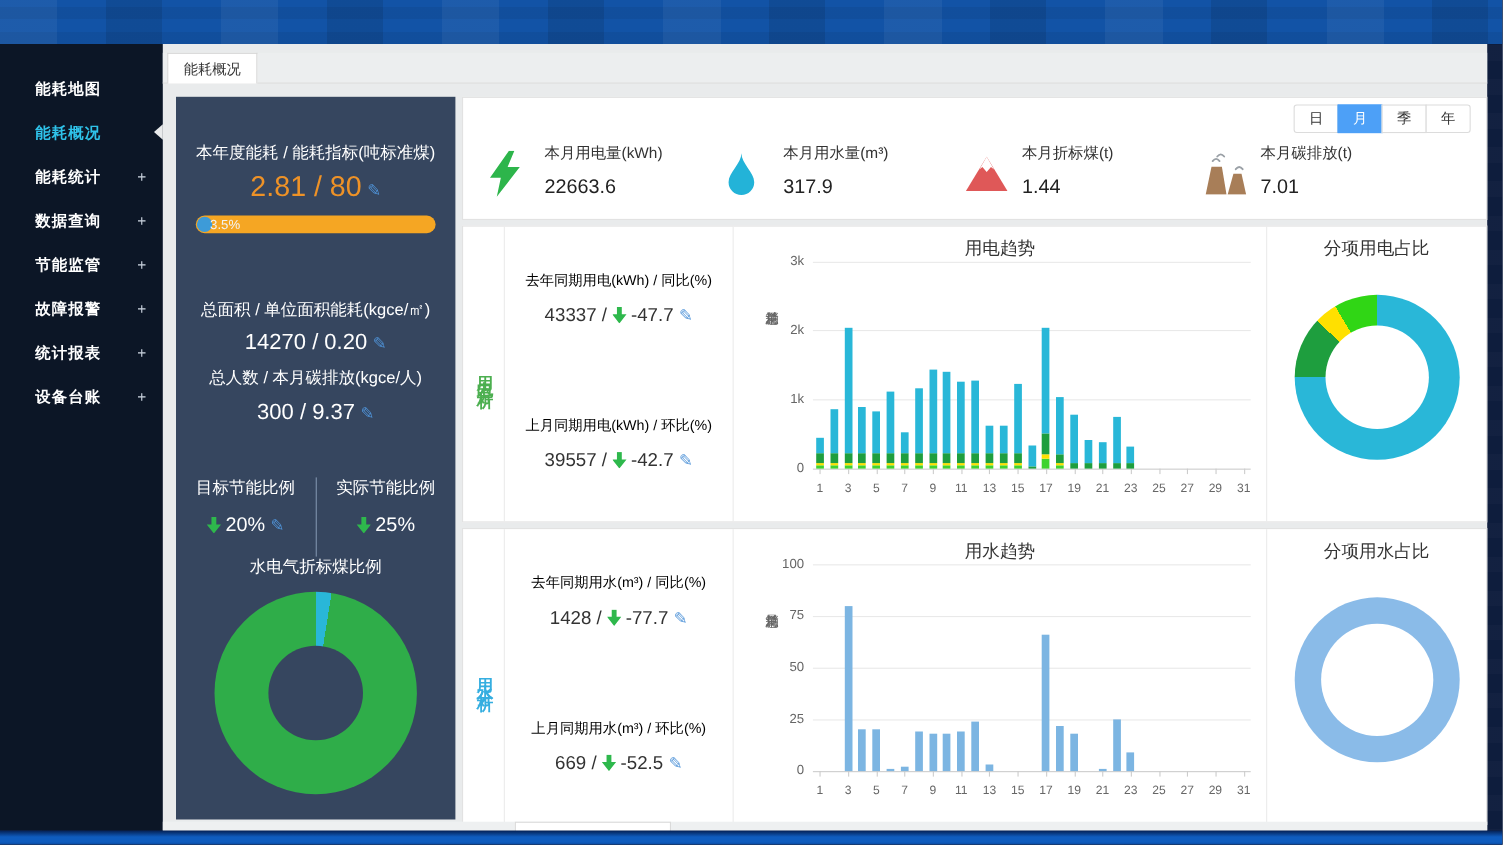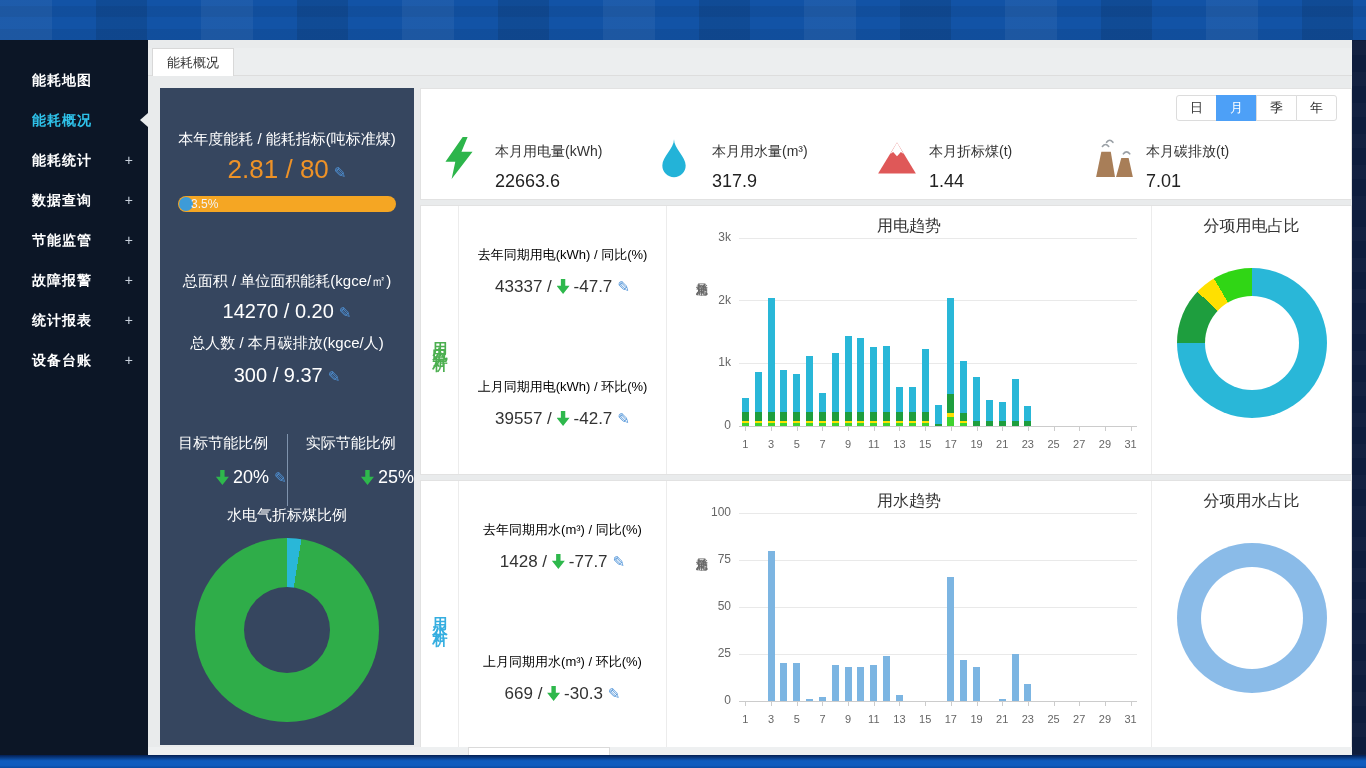--- a/index.html
+++ b/index.html
@@ -34,21 +34,21 @@
   .panel-dark { position:absolute; left:12px; top:48px; width:254px; height:657px; background:#36465f; color:#fff; }
   .pd-title { position:absolute; width:100%; text-align:center; font-size:15px; color:#ffffff; }
   .pd-value { position:absolute; width:100%; text-align:center; font-size:20px; color:#ffffff; }
   .pd-value.big { font-size:26px; color:#ee9227; }
   .progress { position:absolute; left:18px; top:108px; width:218px; height:16px; background:#f5a623; border-radius:8px; }
   .progress .dot { position:absolute; left:1px; top:1px; width:14px; height:14px; border-radius:50%; background:#3d9bd8; }
   .progress .plabel { position:absolute; left:13px; top:1px; font-size:12px; color:#f2f2f2; }
   .savings { position:absolute; left:0; top:340px; width:100%; height:90px; display:flex; text-align:center; }
   .sv-col { flex:1; }
   .sv-title { font-size:15px; color:#fff; margin-top:6px; }
-  .sv-value { font-size:18px; color:#fff; margin-top:14px;text-align:right; }
+  .sv-value { font-size:18px; color:#fff; margin-top:14px; }
   .sv-divider { width:1px; height:72px; background:#7f93ad; margin-top:6px; }
   .edit-icon { color:#4f93d8; font-size:15px; margin-left:5px; cursor:pointer; }
   .arrow-down { display:inline-block; width:13px; height:15px; background:#2eb84c; vertical-align:-2px; margin-right:4px;
     clip-path:polygon(33% 0,67% 0,67% 45%,100% 45%,50% 100%,0 45%,33% 45%); }
 
   
   .card { position:absolute; left:272px; width:932px; background:#ffffff; border:1px solid #e2e2e2; }
   .card-summary { top:48px; height:112px; }
   .card-elec { top:165px; height:270px; }
   .card-water { top:440px; height:270px; }
@@ -57,21 +57,21 @@
   .pbtn { width:41px; height:26px; line-height:24px; text-align:center; border:1px solid #dcdcdc; margin-left:-1px;
     font-size:13px; background:#fff; color:#333; cursor:pointer; }
   .pbtn:first-child { border-radius:3px 0 0 3px; }
   .pbtn:last-child { border-radius:0 3px 3px 0; }
   .pbtn.sel { background:#4da0f7; border-color:#4da0f7; color:#fff; }
 
   .stats-row { position:absolute; left:22px; right:40px; top:42px; display:flex; }
   .sum-stat { flex:1; display:flex; }
   .sum-icon { width:46px; height:54px; display:flex; align-items:center; }
   .sum-texts { padding-left:6px; }
-  .sum-label { font-size:14px; color:#333; margin-top:12px; }
+  .sum-label { font-size:14px; color:#333; margin-top:0; }
   .sum-value { font-size:18px; color:#222; margin-top:10px; }
 
   
   .vlabel { position:absolute; left:0; top:0; width:38px; height:100%; border-right:1px solid #ececec;
     display:flex; align-items:center; justify-content:center;
     writing-mode:vertical-rl; text-orientation:upright; letter-spacing:5px; font-size:15px; font-weight:bold; }
   .vlabel.green { color:#4caf50; }
   .vlabel.blue { color:#35aee0; }
   .sec-stats { position:absolute; left:38px; top:0; width:207px; height:100%; }
   .stat-block { position:absolute; width:100%; text-align:center; }
@@ -381,21 +381,21 @@
           <div class="stat-title">去年同期用水(m³) / 同比(%)</div>
           <div class="stat-value">
             <span>1428 /</span>
             <span class="arrow-down"></span><span>-77.7</span><span class="edit-icon">✎</span>
           </div>
         </div>
         <div class="stat-block" style="top:172px;">
           <div class="stat-title">上月同期用水(m³) / 环比(%)</div>
           <div class="stat-value">
             <span>669 /</span>
-            <span class="arrow-down"></span><span>-30.3</span><span class="edit-icon">✎</span>
+            <span class="arrow-down"></span><span>-52.5</span><span class="edit-icon">✎</span>
           </div>
         </div>
       </div>
       <div class="chart-zone">
         <div class="chart-title">用水趋势</div>
         <div class="ylab">消耗总量</div>
         <div class="plot" id="plot-water">
             <div class="gridline axisline" style="top: 187.5px;"></div>
             <div class="ytick" style="top: 180px;">0</div>
             <div class="gridline" style="top: 140.5px;"></div>

